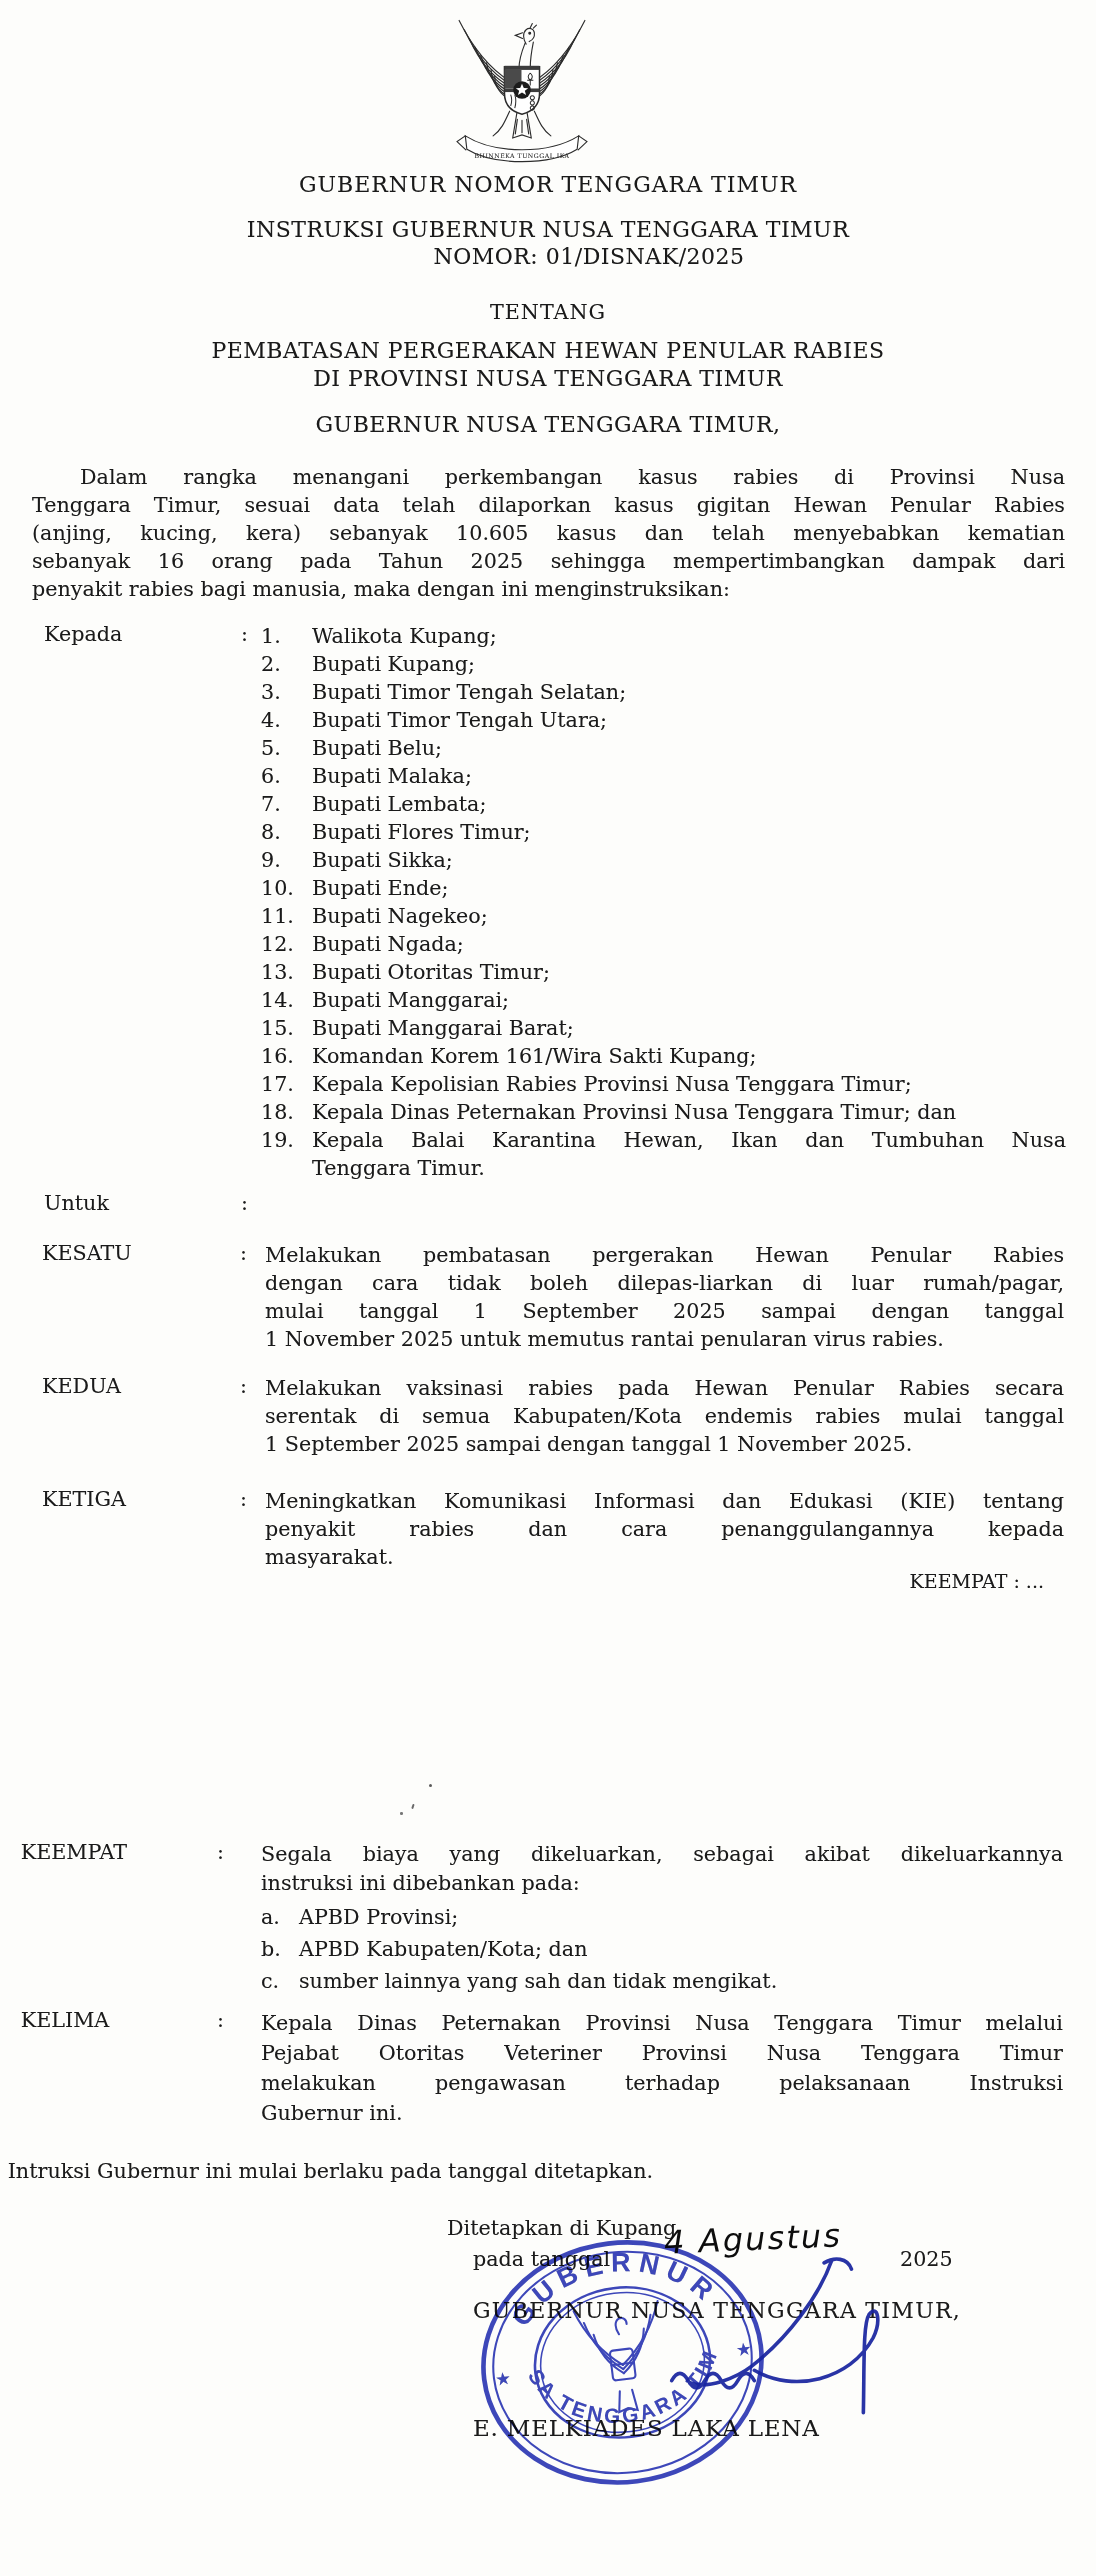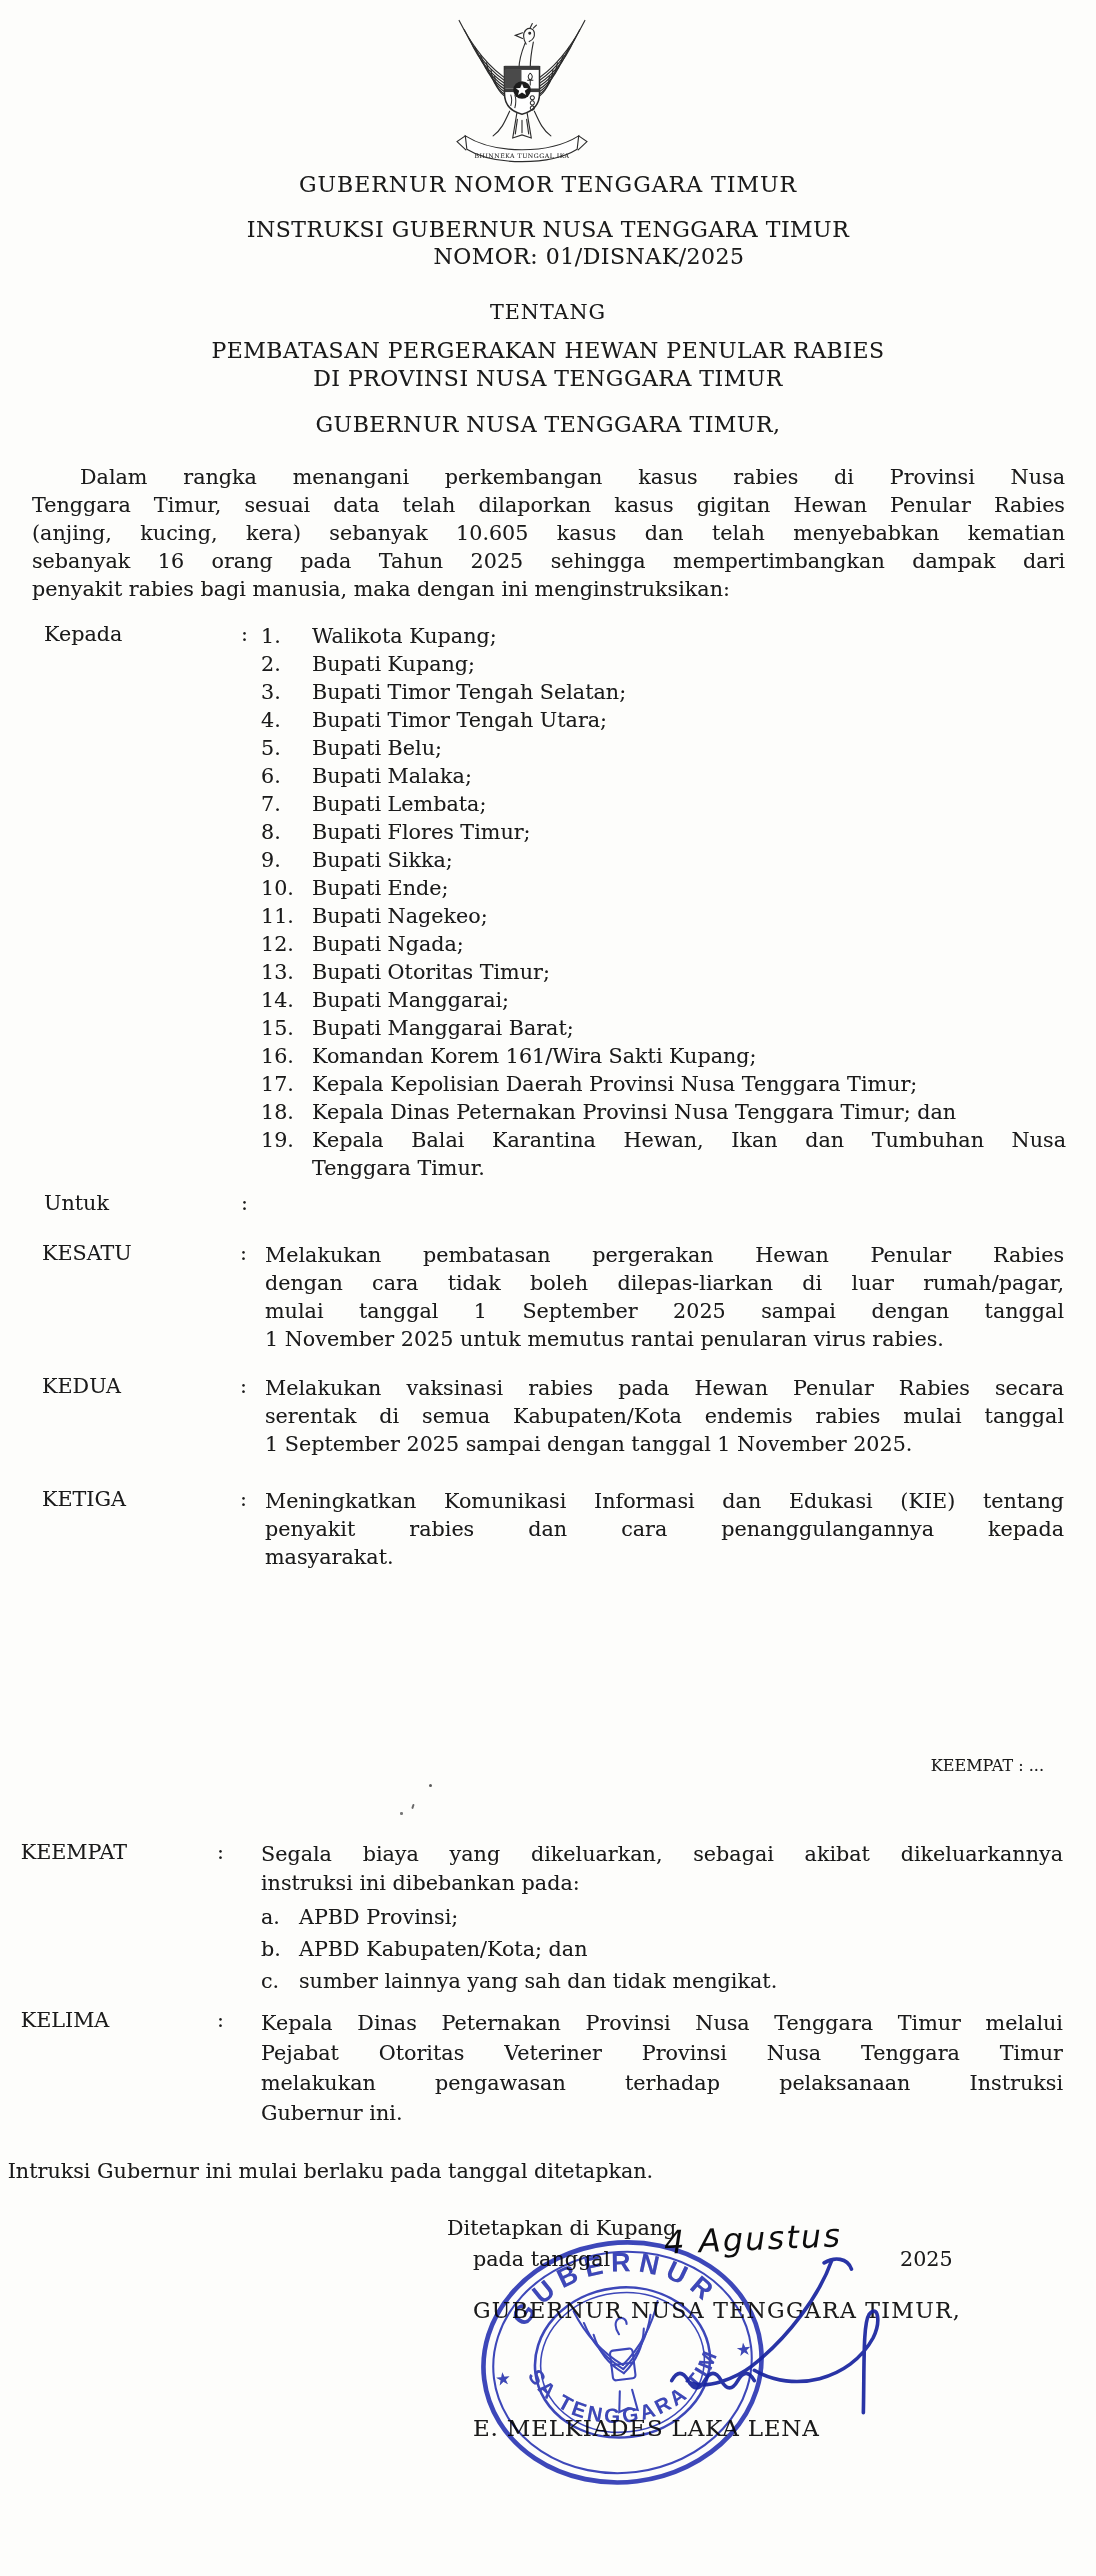--- a/index.html
+++ b/index.html
@@ -32,21 +32,21 @@
   .ucolon{left:241px; top:1191px; font-size:20.7px;}
   .sec{position:absolute; left:0; width:1096px;}
   .slabel{position:absolute; top:0; font-size:20.7px;}
   .scolon{position:absolute; top:0; font-size:20.7px;}
   .sbody{position:absolute; top:0; font-size:20.7px;}
   .p1 .slabel{left:42px;} .p1 .scolon{left:240px;} .p1 .sbody{left:265px; width:799px; line-height:28px;}
   .p2 .slabel{left:20.7px;} .p2 .scolon{left:217px;} .p2 .sbody{left:261px; width:802px; line-height:29px;}
   .sec-kesatu{top:1241px;} .sec-kedua{top:1374px;} .sec-ketiga{top:1487px;}
   .sec-keempat{top:1840px;} .sec-kelima{top:2008px;}
   .sec-kelima .sbody{line-height:30px;}
-  .catchword{top:1756px; right:52px; font-size:16px;}
+  .catchword{top:1570px; right:52px; font-size:19px;}
   .sublist{margin-top:3.1px; line-height:32px;}
   .subrow{display:flex;}
   .subletter{width:38px; flex:none;}
   .subtxt{flex:1;}
   .closing{left:7.7px; top:2159px; font-size:20.7px;}
   .sig-place{left:447px; top:2216px; font-size:20.7px;}
   .sig-datelabel{left:473px; top:2247px; font-size:20.7px;}
   .sig-hand{
     left:664px; top:2220px; font-size:32px; color:#0d0d0d;
     font-family:"DejaVu Sans", sans-serif; font-style:italic; font-weight:500;
@@ -230,21 +230,21 @@
       </div>
     <div class="krow">
         <div class="knum">16.</div>
         <div class="ktxt">
           <div class="ln">Komandan Korem 161/Wira Sakti Kupang;</div>
         </div>
       </div>
     <div class="krow">
         <div class="knum">17.</div>
         <div class="ktxt">
-          <div class="ln">Kepala Kepolisian Daerah Provinsi Nusa Tenggara Timur;</div>
+          <div class="ln">Kepala Kepolisian Rabies Provinsi Nusa Tenggara Timur;</div>
         </div>
       </div>
     <div class="krow">
         <div class="knum">18.</div>
         <div class="ktxt">
           <div class="ln">Kepala Dinas Peternakan Provinsi Nusa Tenggara Timur; dan</div>
         </div>
       </div>
     <div class="krow">
         <div class="knum">19.</div>

